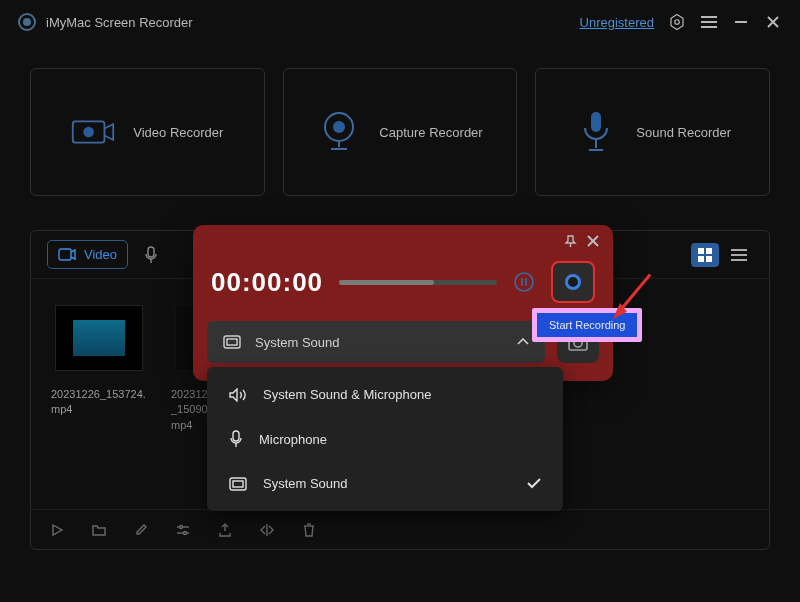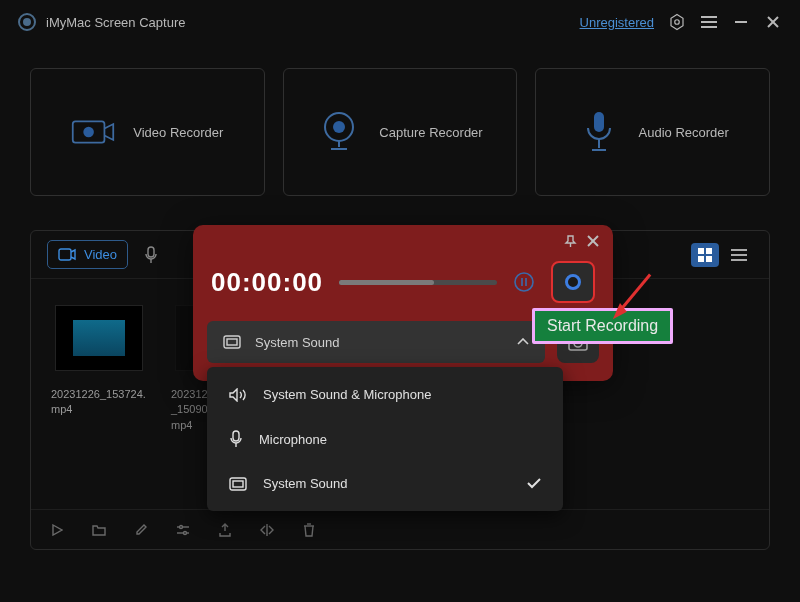--- a/index.html
+++ b/index.html
@@ -123,36 +123,36 @@
     padding:6px 0;
   }
   .dd-item{
     display:flex; align-items:center; gap:16px;
     padding:14px 22px; color:#e0e0e0; font-size:13px; cursor:pointer;
   }
   .dd-check{ margin-left:auto; color:#e0e0e0;}
   
   .tooltip {
     position:absolute; left:532px; top:308px;
-    background:#15803d; color:#e8e8e8; font-size:16px;
-    padding:6px 12px; border:3px solid #f0abfc; border-radius:2px;
+    background:#1d4ed8; color:#e8e8e8; font-size:11px;
+    padding:6px 12px; border:5px solid #f0abfc; border-radius:2px;
   }
   .arrow {
     position:absolute; left:602px; top:282px;
     color:#e03030; font-size:28px; transform:rotate(-28deg);
     pointer-events:none;
   }
   svg { display:block; }
 </style>
 </head>
 <body>
 
 <div class="titlebar">
   <div class="logo"></div>
-  <div class="app-title">iMyMac Screen Capture</div>
+  <div class="app-title">iMyMac Screen Recorder</div>
   <div class="titlebar-right">
     <span class="link-unreg">Unregistered</span>
     <span class="tb-icon">
       <svg width="18" height="18" viewBox="0 0 24 24" fill="none" stroke="currentColor" stroke-width="1.6">
           <polygon points="12,2 20,7 20,17 12,22 4,17 4,7"></polygon>
           <circle cx="12" cy="12" r="3"></circle>
         </svg>
     </span>
     <span class="tb-icon">
       <svg width="18" height="14" viewBox="0 0 18 14" stroke="currentColor" stroke-width="2">
@@ -199,21 +199,21 @@
   </div>
   <div class="mode-card">
     <div class="mode-icon">
       <svg width="34" height="44" viewBox="0 0 34 44">
           <rect x="12" y="2" width="10" height="20" rx="5" fill="#2a5c9c"></rect>
           <path d="M6 18 a11 11 0 0 0 22 0" fill="none" stroke="#3d6aa0" stroke-width="2"></path>
           <line x1="17" y1="29" x2="17" y2="38" stroke="#3d6aa0" stroke-width="2"></line>
           <line x1="10" y1="40" x2="24" y2="40" stroke="#3d6aa0" stroke-width="2"></line>
         </svg>
     </div>
-    <div class="mode-label">Audio Recorder</div>
+    <div class="mode-label">Sound Recorder</div>
   </div>
 </div>
 
 <div class="library">
   <div class="lib-tabs">
     <div class="tab active">
       <svg width="18" height="13" viewBox="0 0 18 13" fill="none" stroke="#3d8de0" stroke-width="1.4">
           <rect x="1" y="1" width="12" height="11" rx="2"></rect>
           <path d="M13 4 L17 2 L17 11 L13 9"></path>
         </svg>

